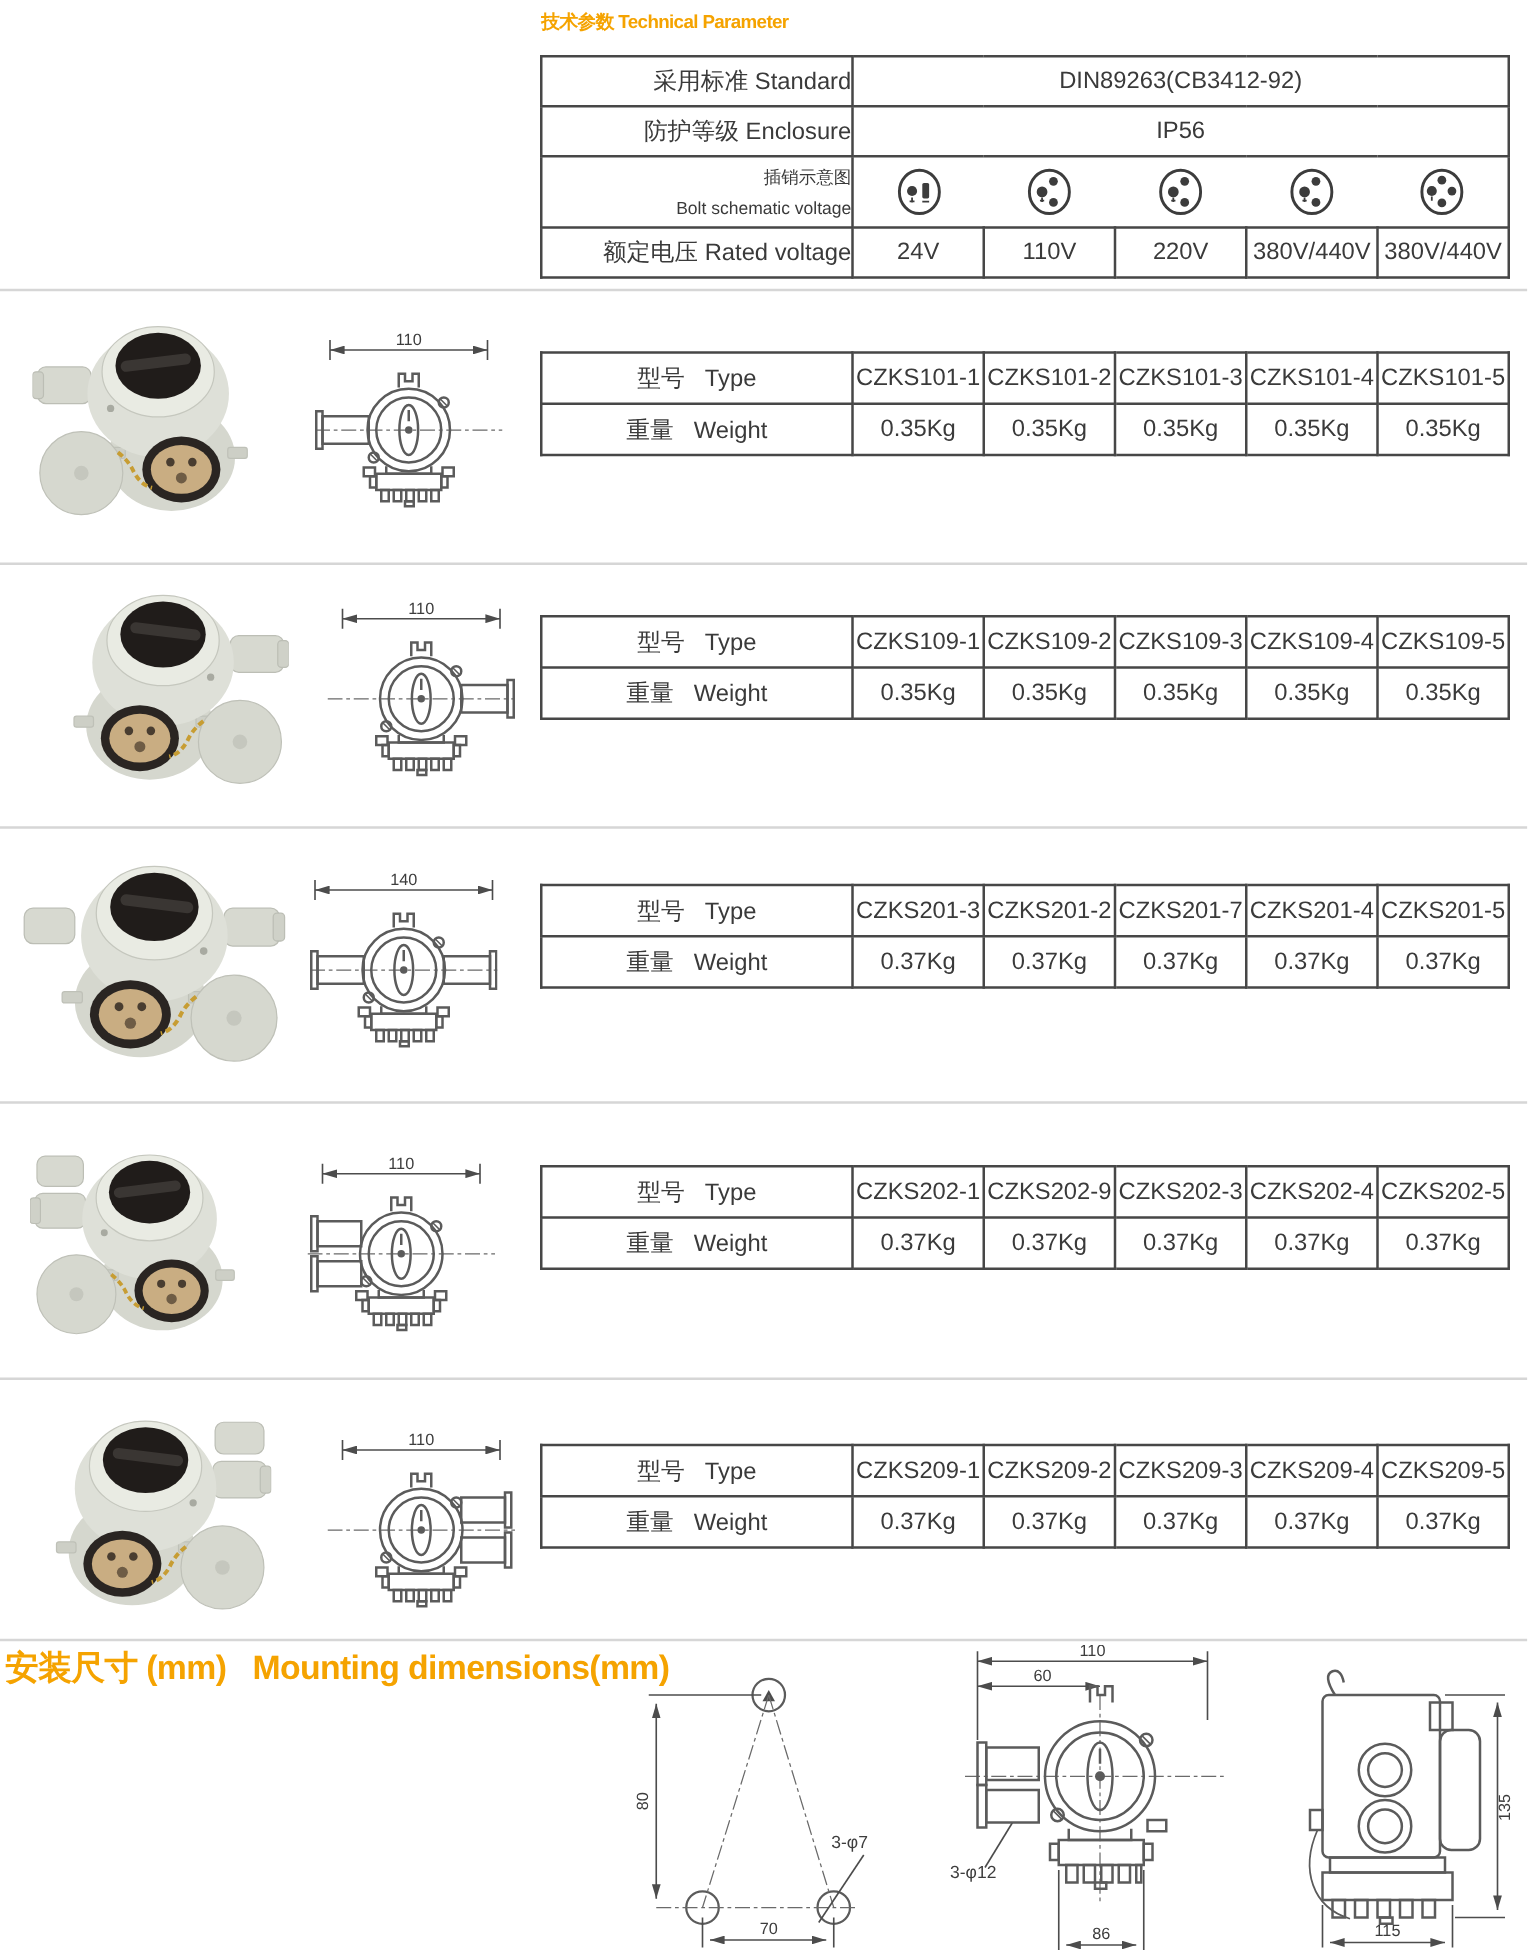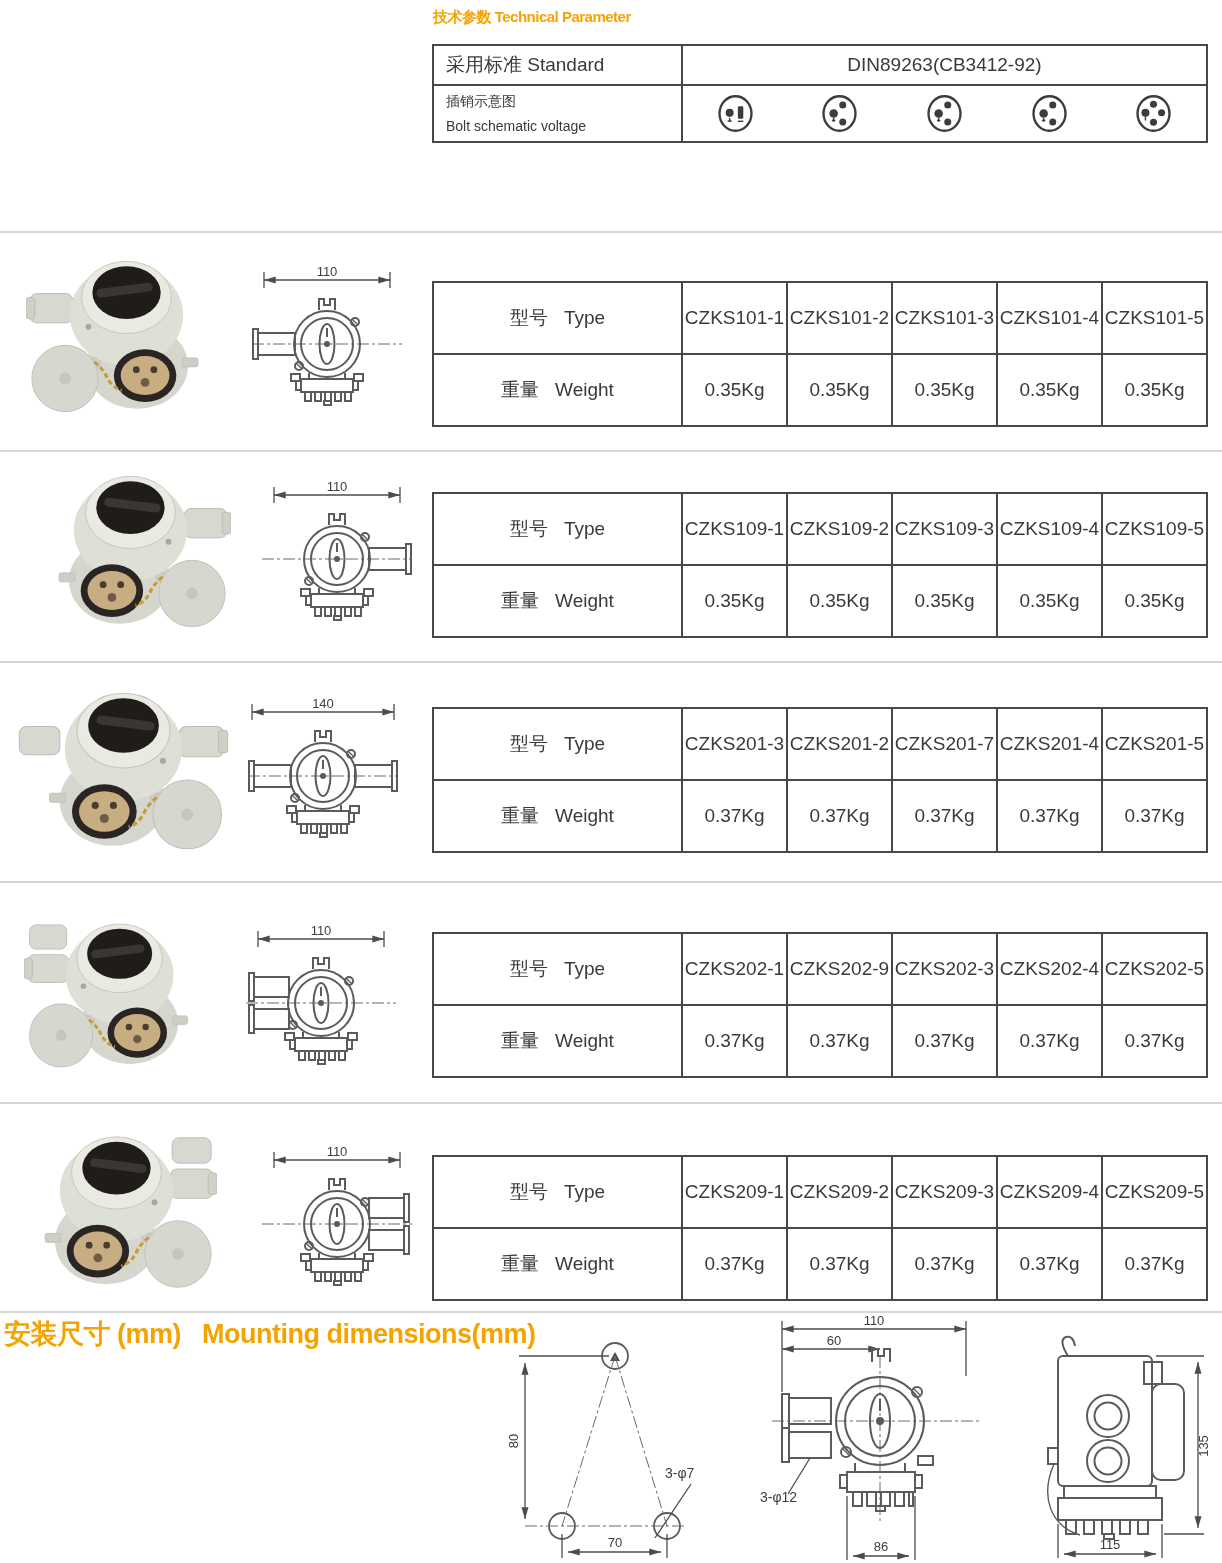--- a/index.html
+++ b/index.html
@@ -9,25 +9,25 @@
 
   .orange-title{position:absolute;font-weight:bold;color:#f5a300;white-space:pre}
   .tech-title{left:433px;top:8px;font-size:15px;letter-spacing:-0.5px}
   .mount-title{left:4px;top:1316px;font-size:27px;letter-spacing:-0.5px}
 
   .sep{position:absolute;left:0;width:1222px;height:2px;background:#d6d6d6}
 
   table.dtable{position:absolute;left:432px;width:776px;border-collapse:collapse;table-layout:fixed;font-size:19px;color:#3a3a3a}
   .dtable col.c0{width:249px}
   .dtable td{border:2px solid #474747;text-align:center;vertical-align:middle;overflow:hidden;white-space:nowrap}
-  .dtable td.lbl{text-align:left;padding-left:12px}
+  .dtable td.lbl{text-align:right;padding-left:24px}
   .dtable .h38{height:40px}
   .dtable .h57{height:57px}
   .dtable .h40{height:40px}
-  .ptable td{height:72px}
+  .ptable td{height:41px}
   .plbl span + span{margin-left:16px}
   .bolt-lbl div{line-height:25px;font-size:14px}
 
   .icons{display:flex;width:100%;height:100%;align-items:center}
   .icons .ic{flex:1;display:flex;justify-content:center;align-items:center}
 
   .photo,.drawing,.mount-svg{position:absolute}
 
   svg text{font-family:"Liberation Sans",sans-serif;font-size:13px;fill:#3d3d3d;text-anchor:middle}
   svg text.lbl-s{font-size:14px;text-anchor:start}
@@ -132,20 +132,24 @@
         <col>
         <col>
         <col>
         <col>
         <col>
       </colgroup>
     <tbody>
       <tr>
         <td class="lbl h38">采用标准  Standard</td>
         <td class="h38" colspan="5">DIN89263(CB3412-92)</td>
+      </tr>
+      <tr>
+        <td class="lbl h38">防护等级  Enclosure</td>
+        <td class="h38" colspan="5">IP56</td>
       </tr>
       <tr>
         <td class="lbl bolt-lbl h57">
           <div>插销示意图</div>
           <div>Bolt schematic voltage</div>
         </td>
         <td class="h57" colspan="5">
           <div class="icons">
             <span class="ic">
                 <svg width="37" height="39" viewBox="0 0 28 30">
@@ -168,20 +172,28 @@
                 </svg>
               </span>
             <span class="ic">
                 <svg width="37" height="39" viewBox="0 0 28 30">
                   <use href="#bolt4"></use>
                 </svg>
               </span>
           </div>
         </td>
       </tr>
+      <tr>
+        <td class="lbl h40">额定电压  Rated voltage</td>
+        <td class="h40">24V</td>
+        <td class="h40">110V</td>
+        <td class="h40">220V</td>
+        <td class="h40">380V/440V</td>
+        <td class="h40">380V/440V</td>
+      </tr>
     </tbody>
   </table>
 
   <div class="sep" style="top:231px"></div>
 
   <section>
     <div class="photo" style="left:26px;top:248px">
       <svg width="205" height="177" viewBox="0 0 210 180">
           <use href="#gPhoto"></use>
         </svg>

